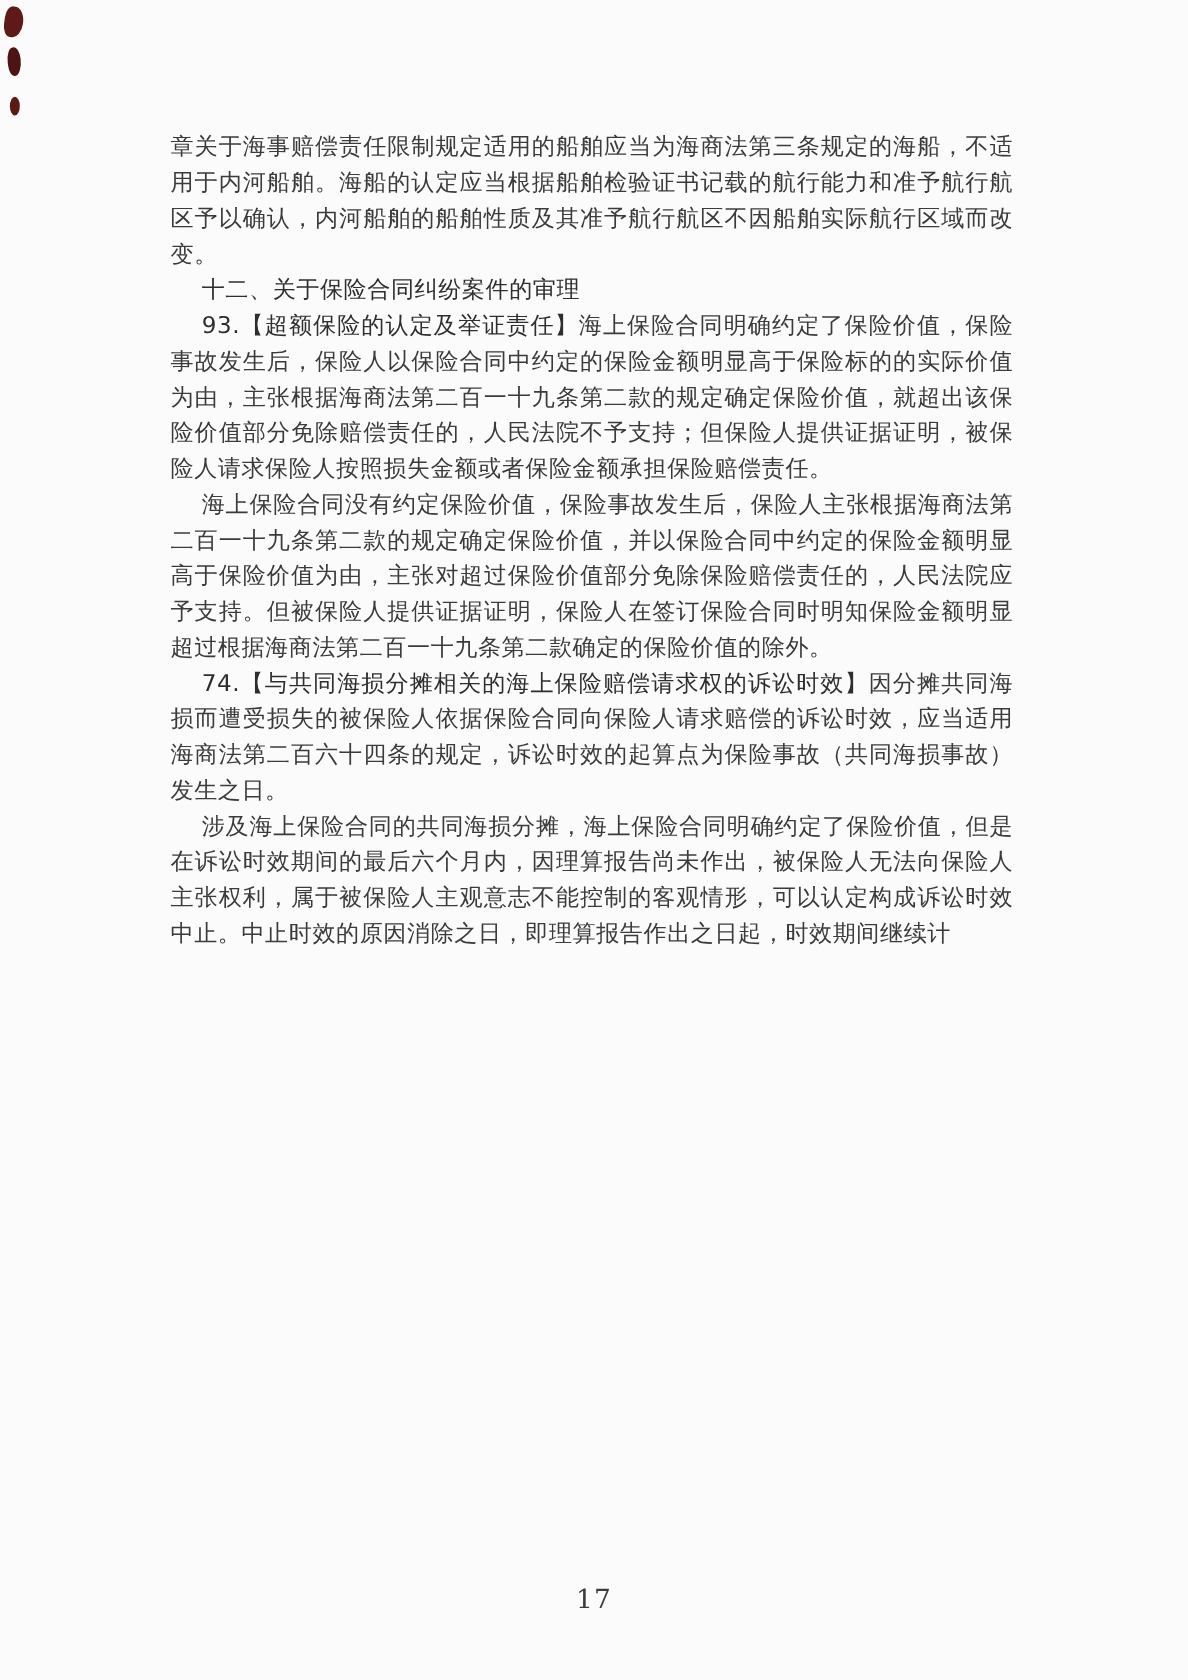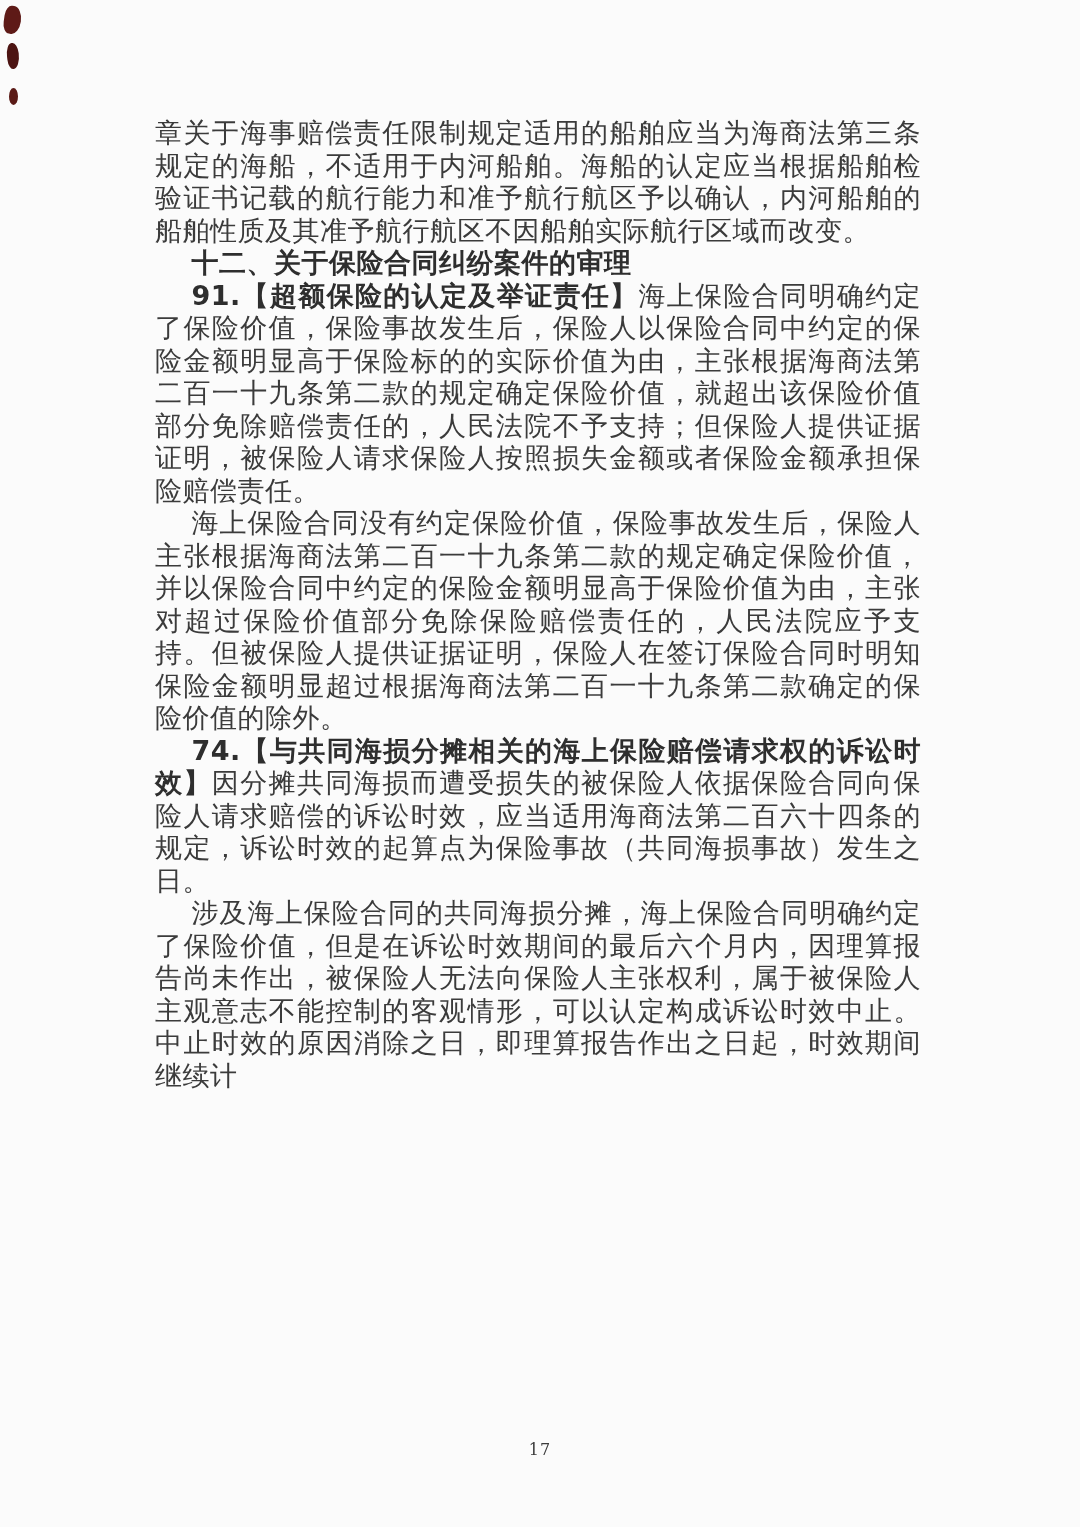--- a/index.html
+++ b/index.html
@@ -13,47 +13,47 @@
     height: 1527px;
     background: #fbfbfb;
     overflow: hidden;
     font-family: "DejaVu Serif", serif;
   }
   .text-block {
     position: absolute;
     left: 155px;
     top: 117px;
     width: 766px;
-    font-size: 27px;
+    font-size: 21px;
     line-height: 32.5px;
     color: #3b3b3b;
     text-align: justify;
     letter-spacing: 0.5px;
   }
   .text-block p {
     margin: 0;
     padding: 0;
   }
   .indent {
     text-indent: 1.35em;
   }
   .section-heading-text,
   .clause-title {
     font-family: "DejaVu Sans", sans-serif;
-    font-weight: bold;
+    font-weight: normal;
     font-style: normal;
     color: #2e2e2e;
   }
   .page-number {
     position: absolute;
     top: 1440px;
     left: 0;
     width: 100%;
     text-align: center;
-    font-size: 16px;
+    font-size: 24px;
     color: #3b3b3b;
     font-family: "DejaVu Serif", serif;
     letter-spacing: 1px;
   }
   
   .scan-mark {
     position: absolute;
     background: #571714;
   }
   .mark-1 { left: 4px;  top: 6px;  width: 17px; height: 28px; border-radius: 42% 58% 55% 45%; transform: rotate(8deg);  background: #5e1a17; }
@@ -70,21 +70,21 @@
   <div class="scan-mark mark-3"></div>
 
   <div class="text-block">
 
     <p>章关于海事赔偿责任限制规定适用的船舶应当为海商法第三条规定的海船，不适用于内河船舶。海船的认定应当根据船舶检验证书记载的航行能力和准予航行航区予以确认，内河船舶的船舶性质及其准予航行航区不因船舶实际航行区域而改变。</p>
 
     <p class="indent"><span class="section-heading-text">十二、关于保险合同纠纷案件的审理</span></p>
 
 
 
-    <p class="indent"><b class="clause-title">91.【超额保险的认定及举证责任】</b><span>海上保险合同明确约定了保险价值，保险事故发生后，保险人以保险合同中约定的保险金额明显高于保险标的的实际价值为由，主张根据海商法第二百一十九条第二款的规定确定保险价值，就超出该保险价值部分免除赔偿责任的，人民法院不予支持；但保险人提供证据证明，被保险人请求保险人按照损失金额或者保险金额承担保险赔偿责任。</span></p>
+    <p class="indent"><b class="clause-title">93.【超额保险的认定及举证责任】</b><span>海上保险合同明确约定了保险价值，保险事故发生后，保险人以保险合同中约定的保险金额明显高于保险标的的实际价值为由，主张根据海商法第二百一十九条第二款的规定确定保险价值，就超出该保险价值部分免除赔偿责任的，人民法院不予支持；但保险人提供证据证明，被保险人请求保险人按照损失金额或者保险金额承担保险赔偿责任。</span></p>
 
     <p class="indent">海上保险合同没有约定保险价值，保险事故发生后，保险人主张根据海商法第二百一十九条第二款的规定确定保险价值，并以保险合同中约定的保险金额明显高于保险价值为由，主张对超过保险价值部分免除保险赔偿责任的，人民法院应予支持。但被保险人提供证据证明，保险人在签订保险合同时明知保险金额明显超过根据海商法第二百一十九条第二款确定的保险价值的除外。</p>
 
     <p class="indent"><b class="clause-title">74.【与共同海损分摊相关的海上保险赔偿请求权的诉讼时效】</b><span>因分摊共同海损而遭受损失的被保险人依据保险合同向保险人请求赔偿的诉讼时效，应当适用海商法第二百六十四条的规定，诉讼时效的起算点为保险事故（共同海损事故）发生之日。</span></p>
 
     <p class="indent">涉及海上保险合同的共同海损分摊，海上保险合同明确约定了保险价值，但是在诉讼时效期间的最后六个月内，因理算报告尚未作出，被保险人无法向保险人主张权利，属于被保险人主观意志不能控制的客观情形，可以认定构成诉讼时效中止。中止时效的原因消除之日，即理算报告作出之日起，时效期间继续计</p>
 
   </div>
 
   <div class="page-number">17</div>

